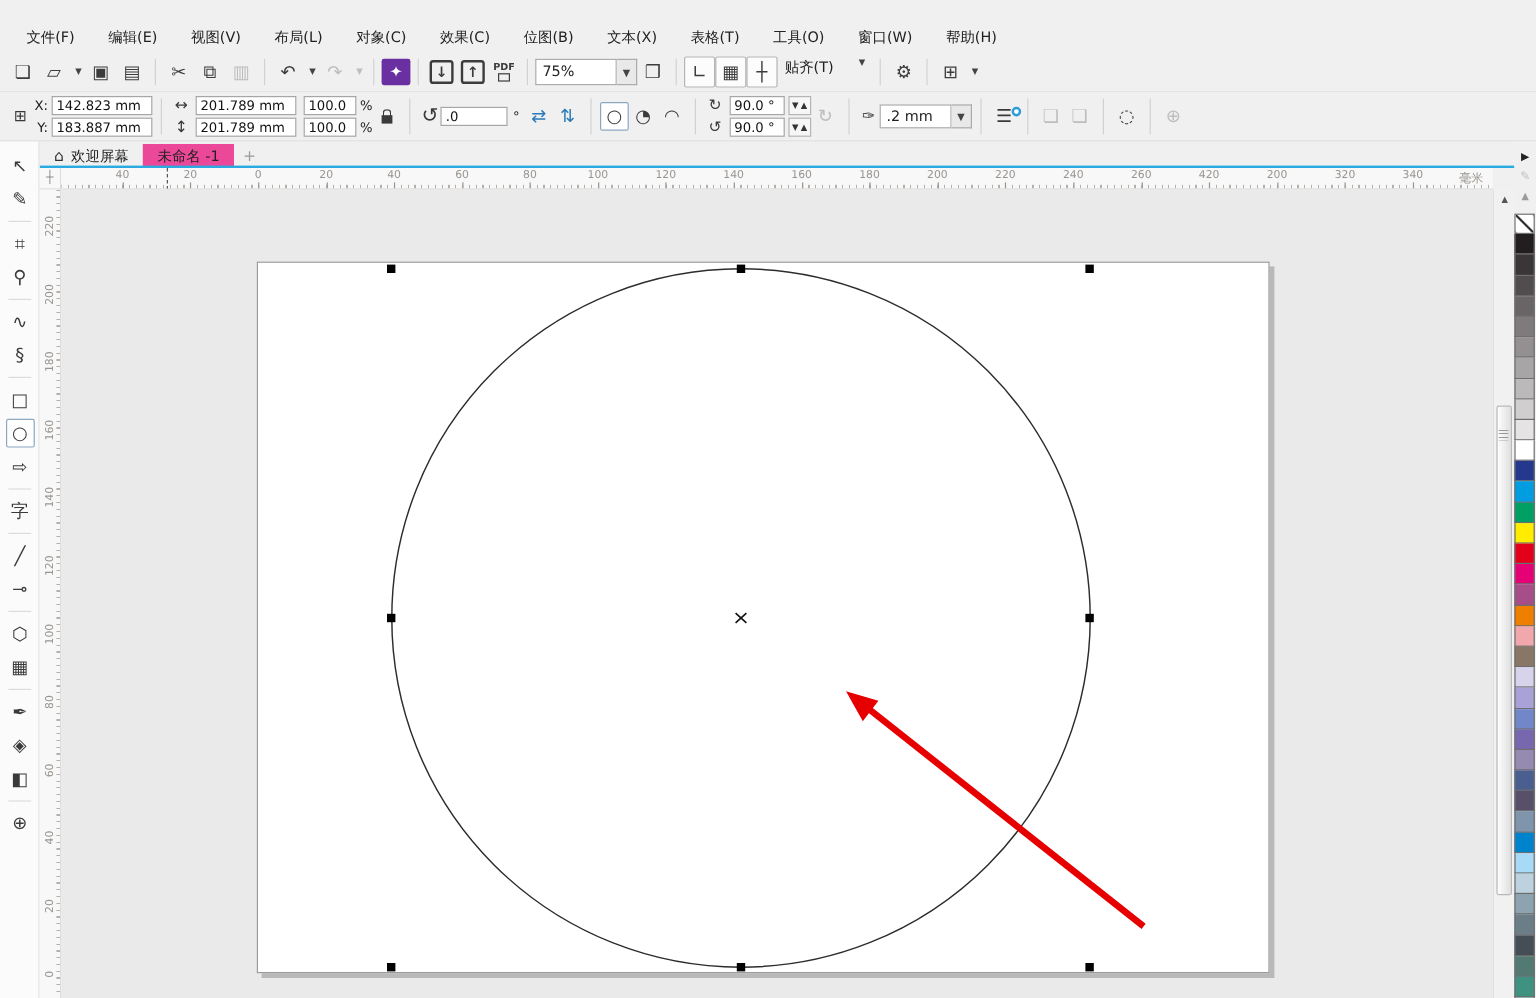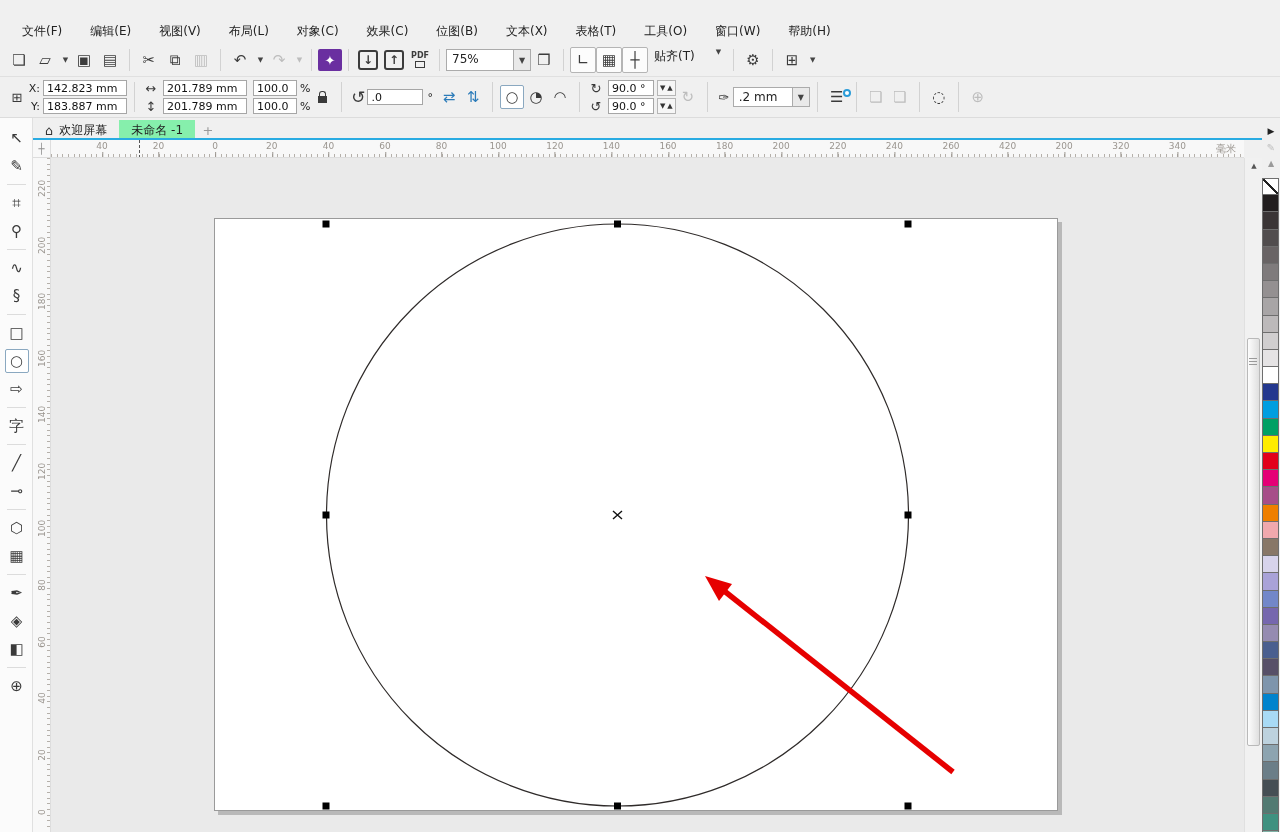--- a/index.html
+++ b/index.html
@@ -54,21 +54,21 @@
   .mini-lock::before { content:""; position:absolute; left:1px; top:-5px; width:5px; height:5px; border:1.5px solid #3a3a3a; border-bottom:none; border-radius:3px 3px 0 0; }
   .blue { color:#2b7bb9; }
   .wrap-ic { position:relative; }
   .wrap-ic .dotc { position:absolute; right:-2px; top:4px; width:8px; height:8px; border:2px solid #2b9cd8; border-radius:50%; background:#fff; }
 
   
   .tabbar { position:absolute; left:0; top:118px; width:1280px; height:22px; background:#f0f0f0; display:flex; align-items:flex-end; padding-left:33px; }
   .tabline { position:absolute; left:33px; bottom:0; width:1229px; height:2px; background:#29abe2; }
   .doc-tab { height:20px; display:flex; align-items:center; gap:6px; padding:0 12px; font-size:12px; color:#222; }
   .doc-tab .home-ic { font-size:13px; color:#333; }
-  .doc-tab.active { background:#86efac; }
+  .doc-tab.active { background:#ec4899; }
   .tab-plus { width:26px; height:20px; display:flex; align-items:center; justify-content:center; color:#9a9a9a; font-size:13px; }
 
   
   .toolbox { position:absolute; left:0; top:118px; width:33px; height:714px; background:#fbfbfb; border-right:1px solid #e0e0e0; padding-top:6px; }
   .tool { width:33px; height:28px; display:flex; align-items:center; justify-content:center; font-size:15px; color:#3a3a3a; }
   .tool.sel span { border:1px solid #8aa8c0; background:#fff; width:24px; height:24px; display:flex; align-items:center; justify-content:center; border-radius:2px;}
   .tool-sep { width:19px; height:1px; background:#dcdcdc; margin:4px auto; }
 
   .ruler-corner { position:absolute; left:33px; top:140px; width:18px; height:18px; background:#f8f8f8; border-right:1px solid #ddd; border-bottom:1px solid #ddd; color:#8f8f8f; font-size:10px; display:flex; align-items:center; justify-content:center;}
   .hruler { position:absolute; left:51px; top:140px; width:1193px; height:18px; background:#f8f8f8; border-bottom:1px solid #ddd; overflow:hidden;}

